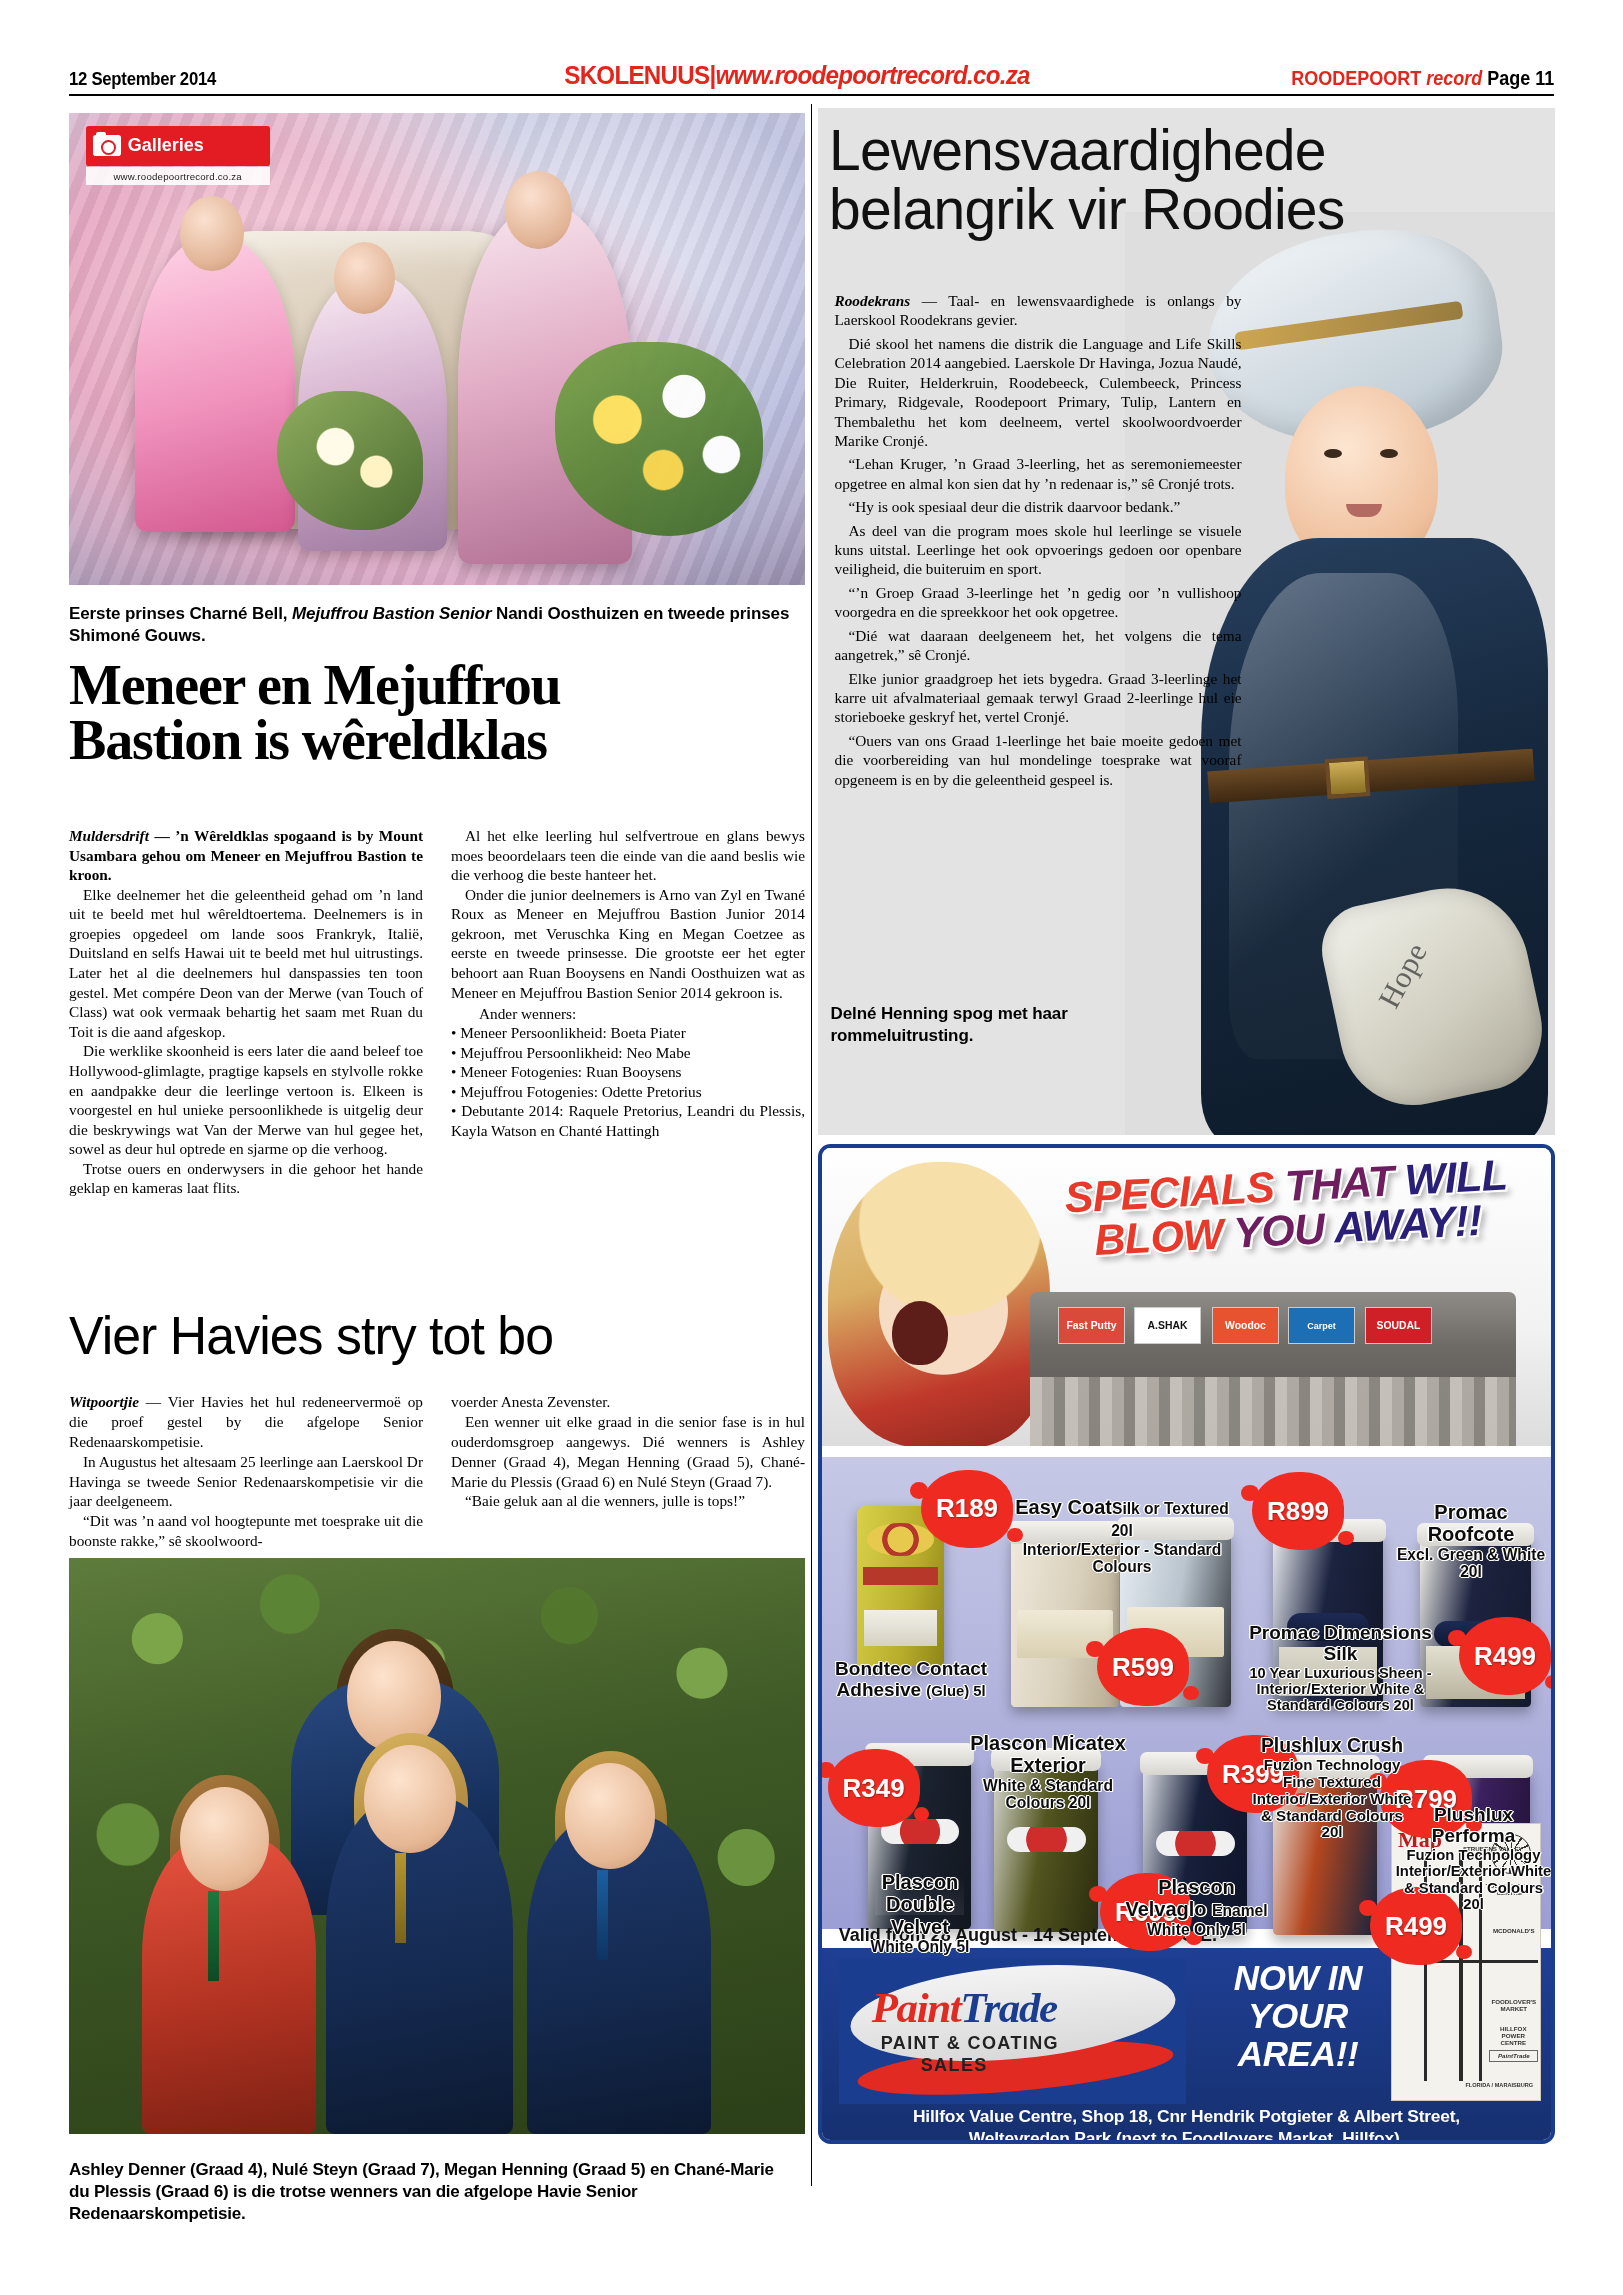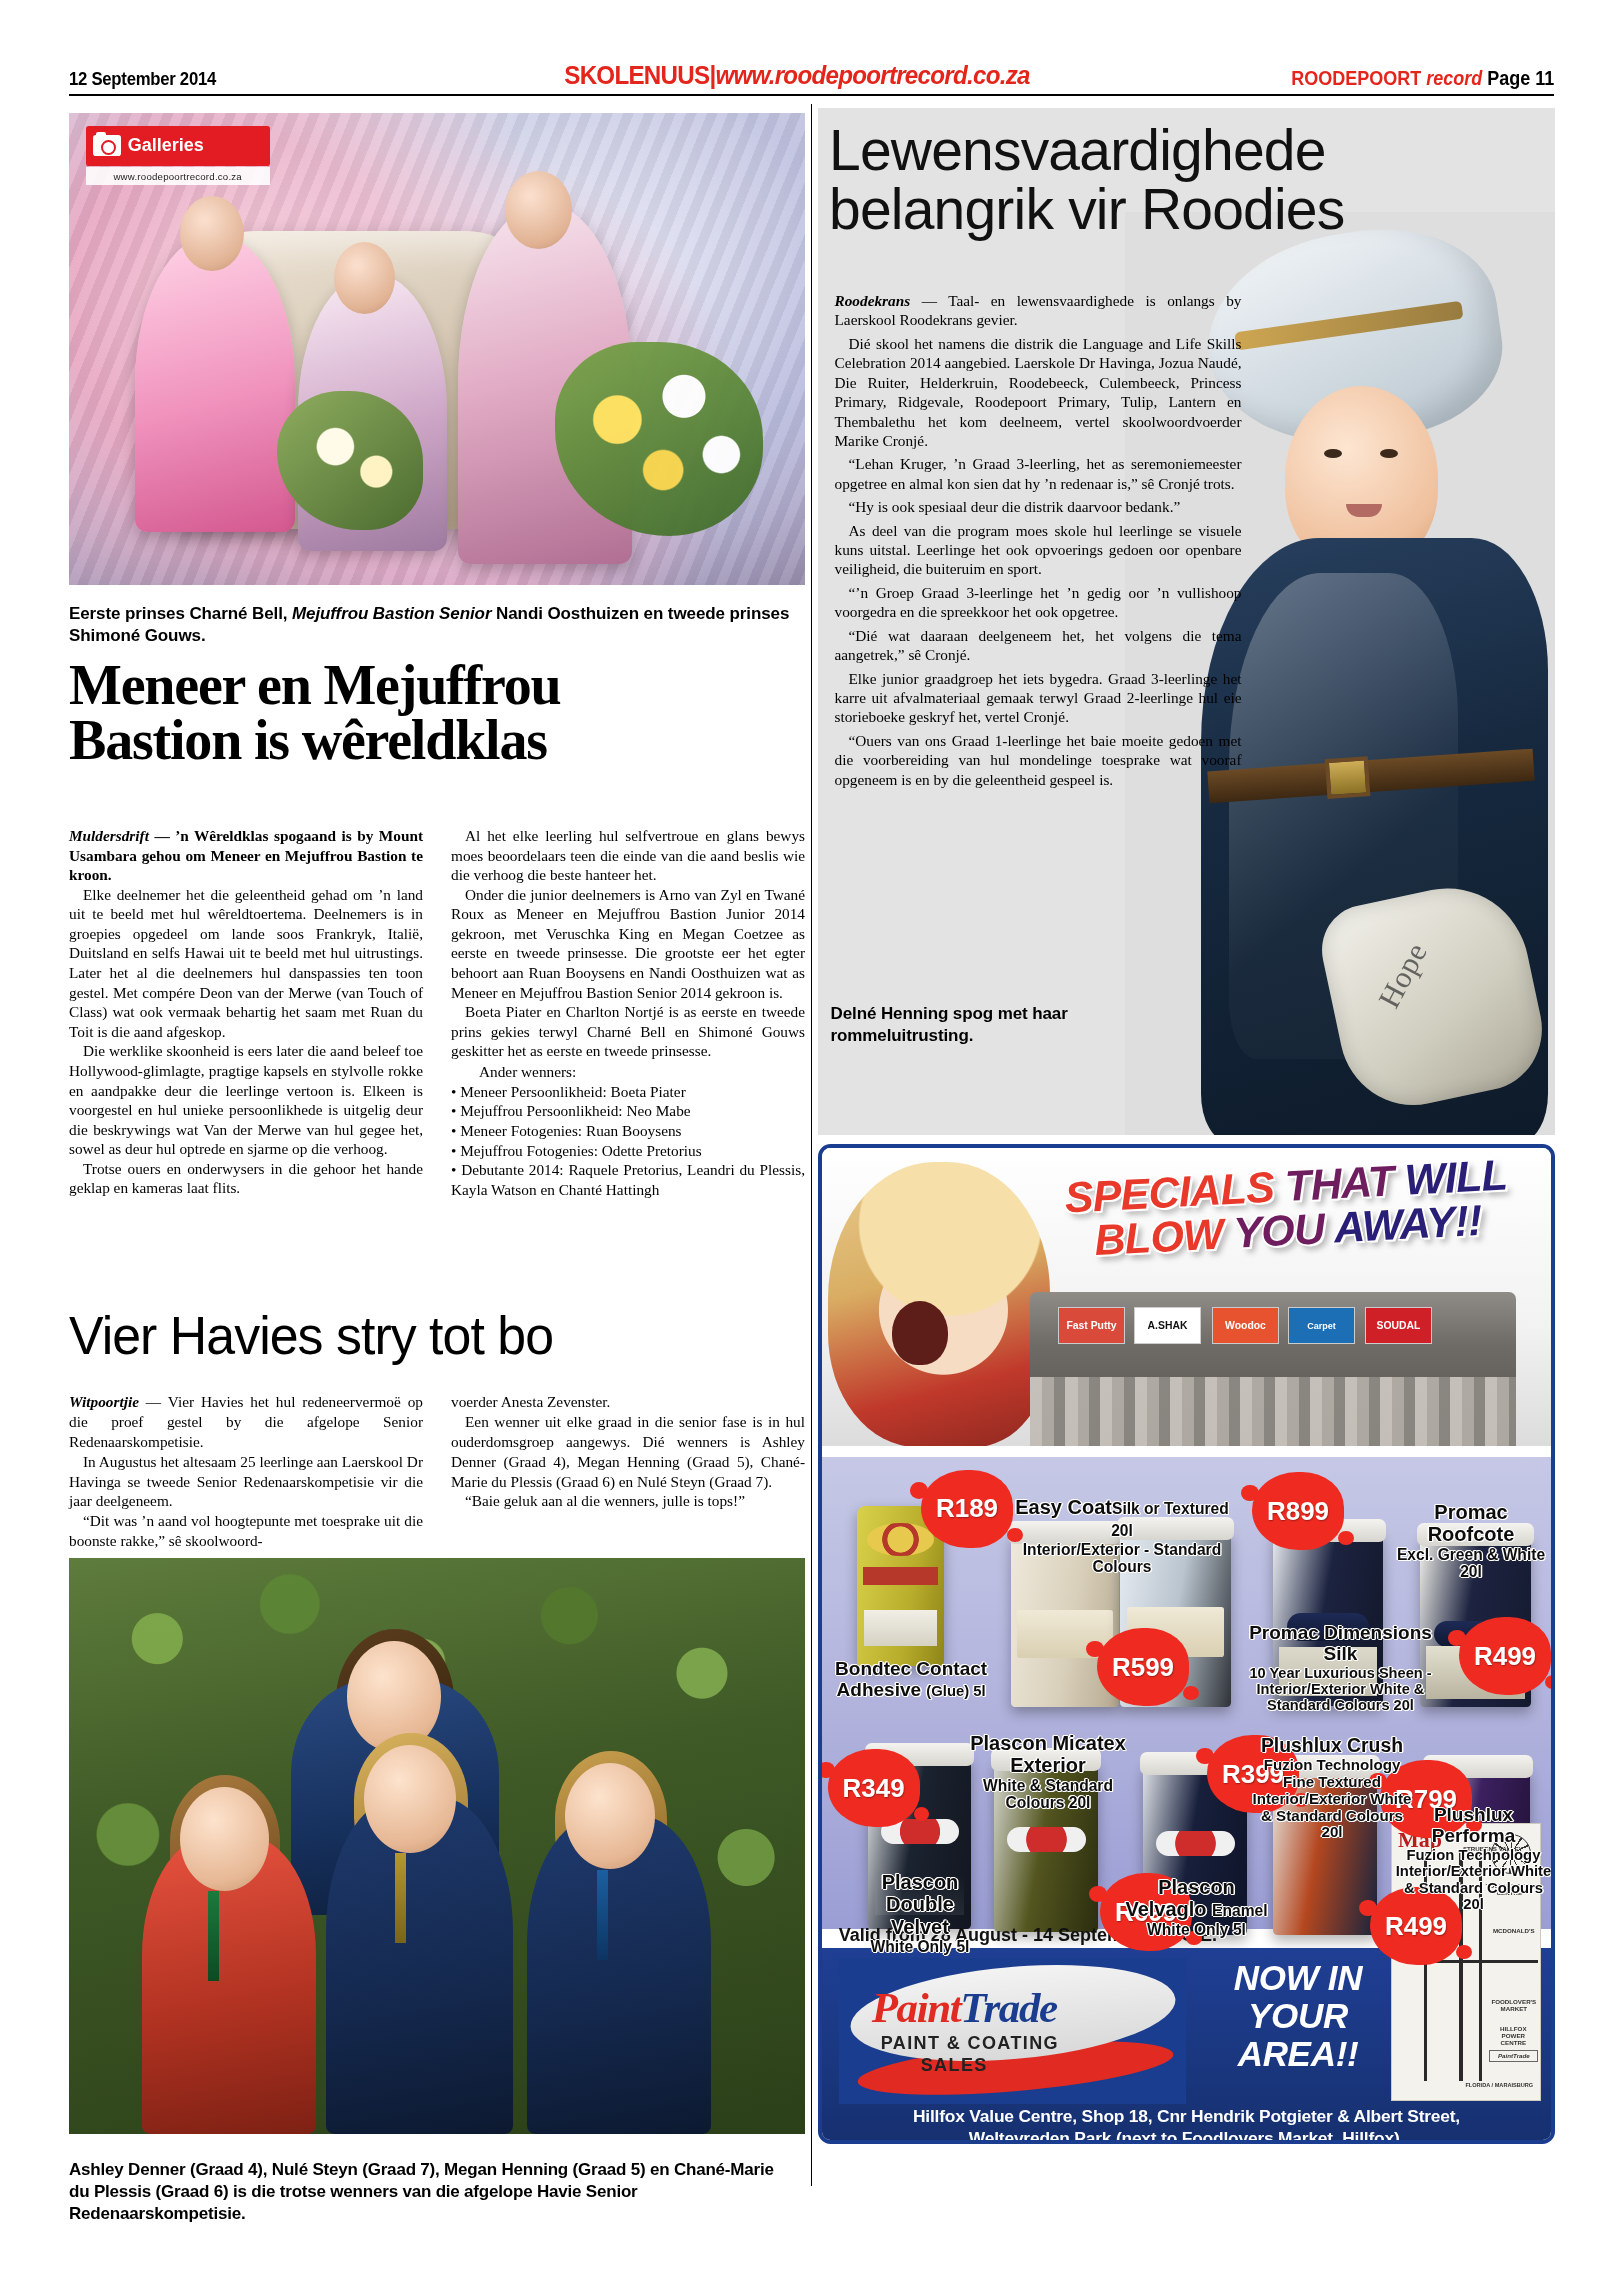--- a/index.html
+++ b/index.html
@@ -526,21 +526,20 @@
 <div class="art1">
   <div class="col">
     <p class="lead"><em>Muldersdrift</em><span> — ’n Wêreldklas spogaand is by Mount Usambara gehou om Meneer en Mejuffrou Bastion te kroon.</span></p>
     <p>Elke deelnemer het die geleentheid gehad om ’n land uit te beeld met hul wêreldtoertema. Deelnemers is in groepies opgedeel om lande soos Frankryk, Italië, Duitsland en selfs Hawai uit te beeld met hul uitrustings. Later het al die deelnemers hul danspassies ten toon gestel. Met compére Deon van der Merwe (van Touch of Class) wat ook vermaak behartig het saam met Ruan du Toit is die aand afgeskop.</p>
     <p>Die werklike skoonheid is eers later die aand beleef toe Hollywood-glimlagte, pragtige kapsels en stylvolle rokke en aandpakke deur die leerlinge vertoon is. Elkeen is voorgestel en hul unieke persoonlikhede is uitgelig deur die beskrywings wat Van der Merwe van hul gegee het, sowel as deur hul optrede en sjarme op die verhoog.</p>
     <p>Trotse ouers en onderwysers in die gehoor het hande geklap en kameras laat flits.</p>
   </div>
   <div class="col">
     <p>Al het elke leerling hul selfvertroue en glans bewys moes beoordelaars teen die einde van die aand beslis wie die verhoog die beste hanteer het.</p>
     <p>Onder die junior deelnemers is Arno van Zyl en Twané Roux as Meneer en Mejuffrou Bastion Junior 2014 gekroon, met Veruschka King en Megan Coetzee as eerste en tweede prinsesse. Die grootste eer het egter behoort aan Ruan Booysens en Nandi Oosthuizen wat as Meneer en Mejuffrou Bastion Senior 2014 gekroon is.</p>
-    <p>Boeta Piater en Charlton Nortjé is as eerste en tweede prins gekies terwyl Charné Bell en Shimoné Gouws geskitter het as eerste en tweede prinsesse.</p>
     <p class="subhead">Ander wenners:</p>
     <p class="bullet">• Meneer Persoonlikheid: Boeta Piater</p>
     <p class="bullet">• Mejuffrou Persoonlikheid: Neo Mabe</p>
     <p class="bullet">• Meneer Fotogenies: Ruan Booysens</p>
     <p class="bullet">• Mejuffrou Fotogenies: Odette Pretorius</p>
     <p class="bullet">• Debutante 2014: Raquele Pretorius, Leandri du Plessis, Kayla Watson en Chanté Hattingh</p>
   </div>
 </div>
 
 <div class="hl2">Vier Havies stry tot bo</div>

